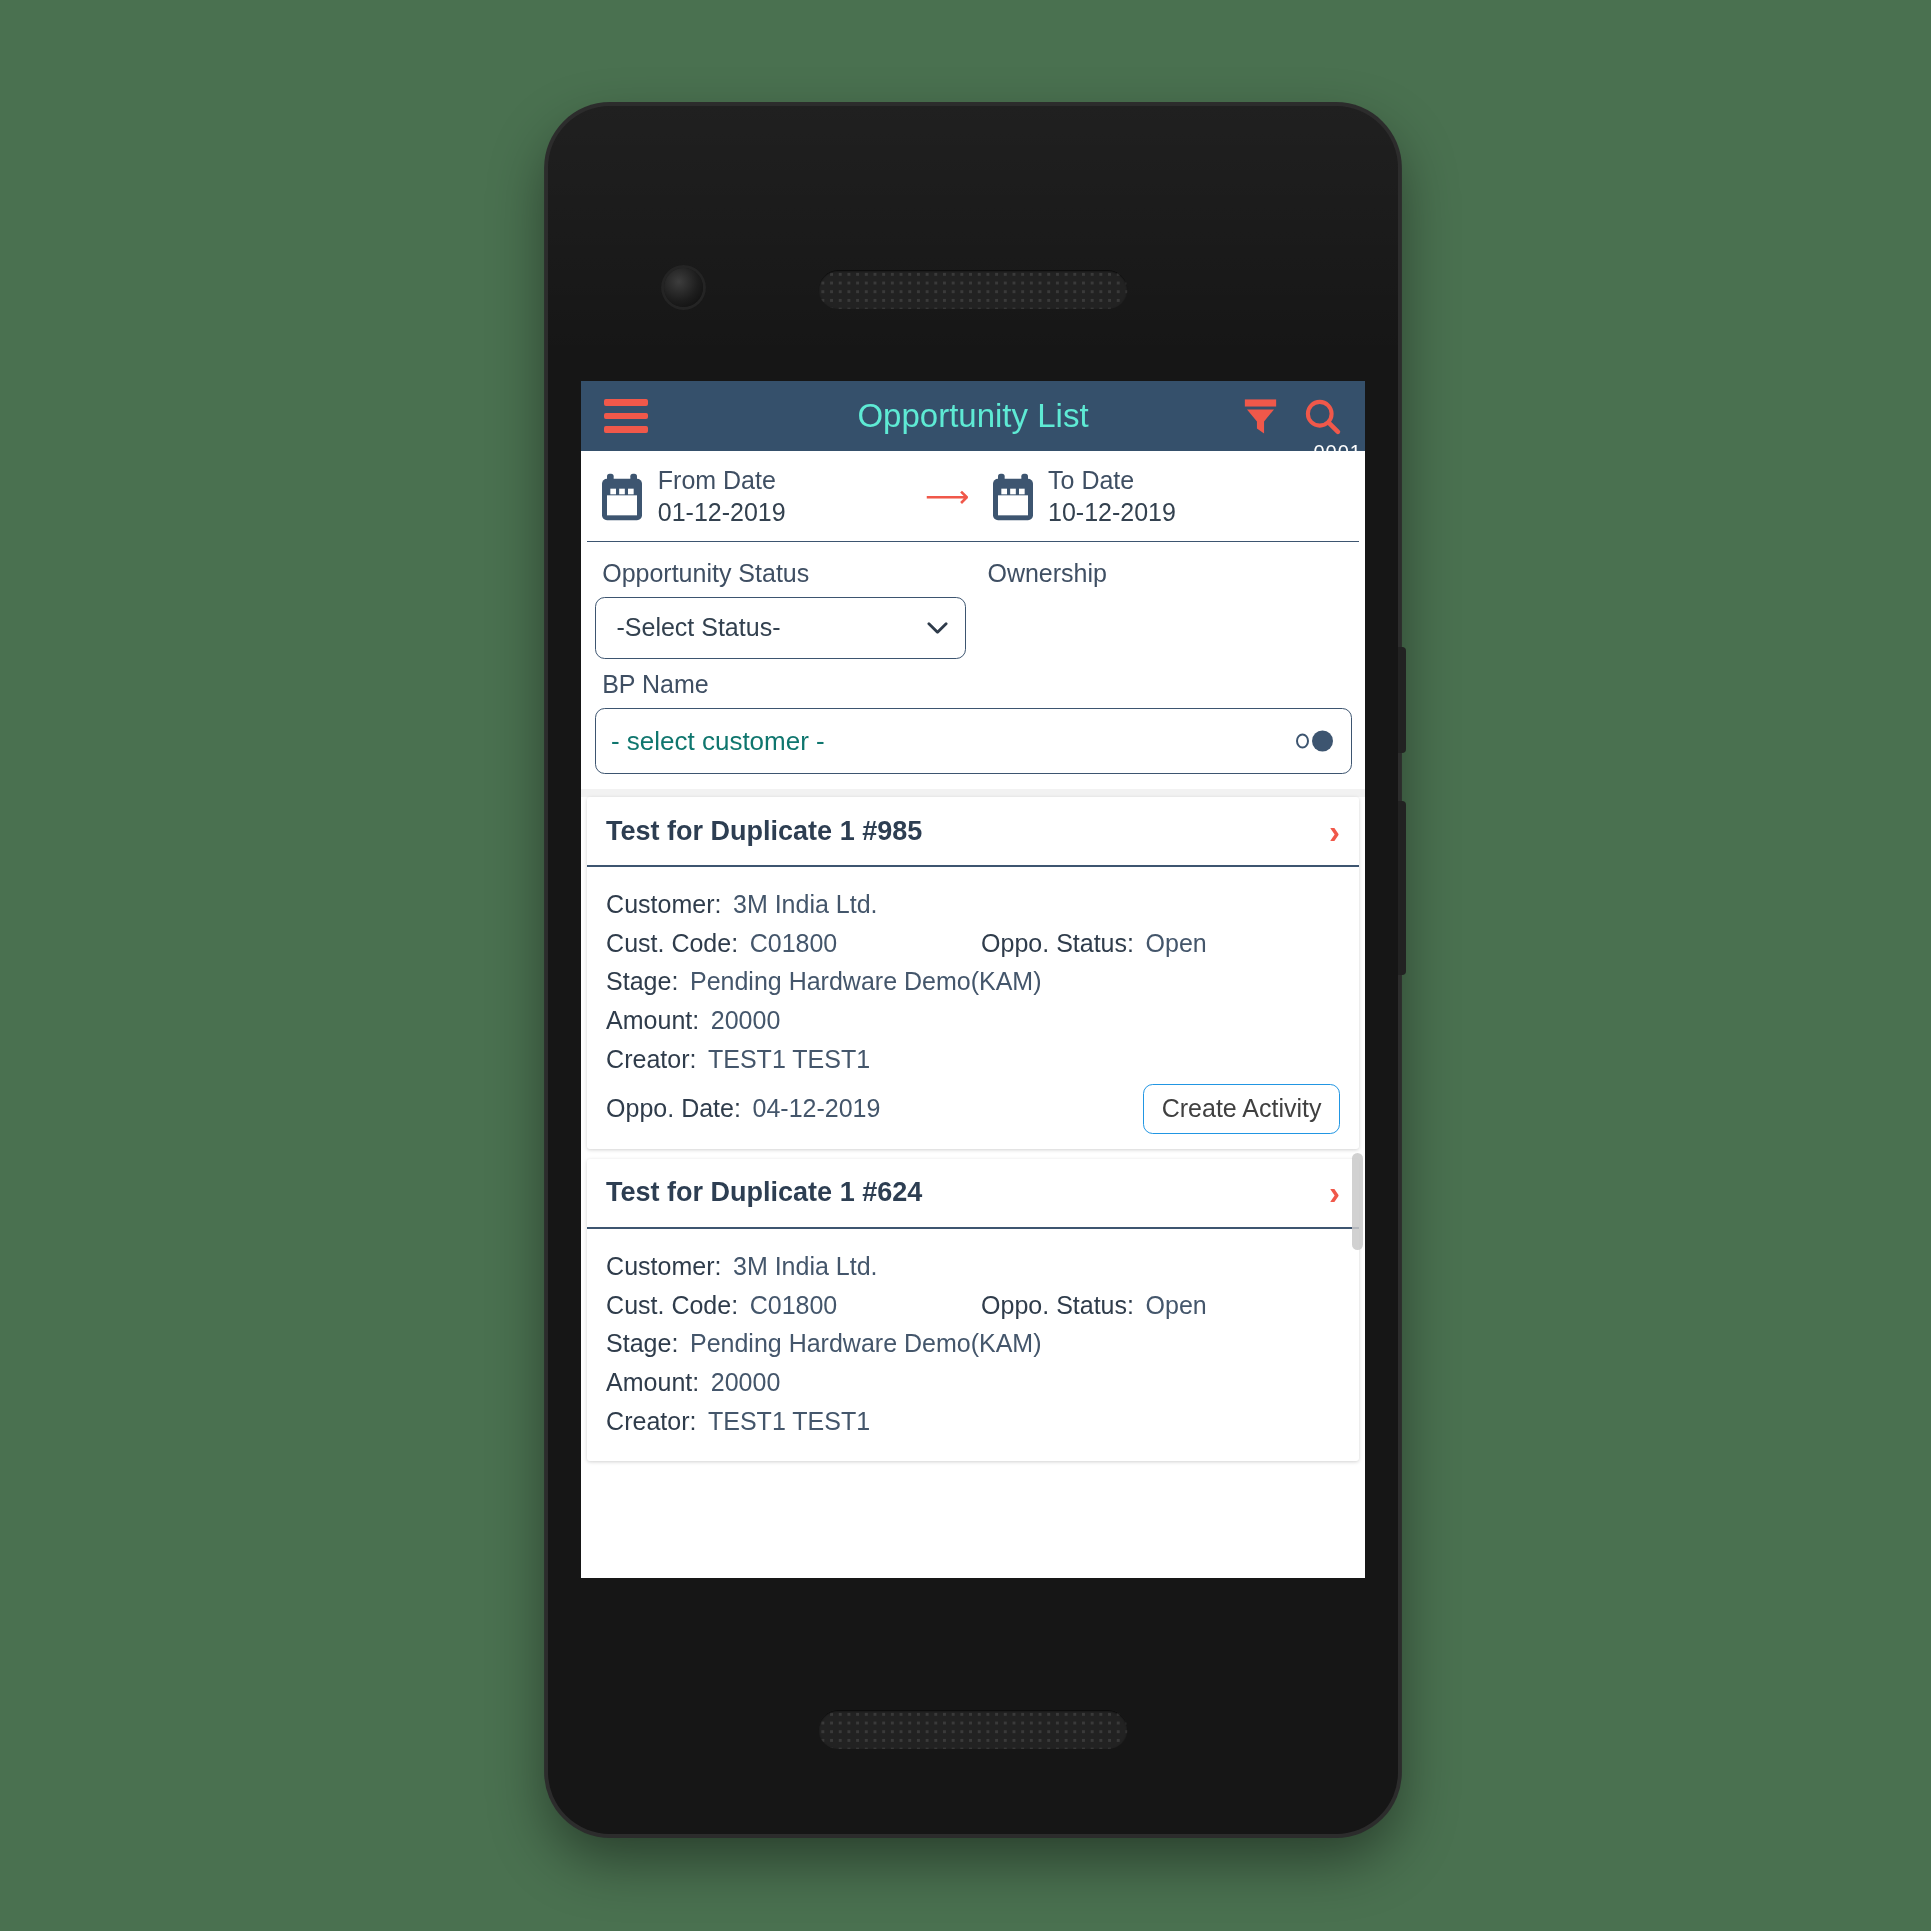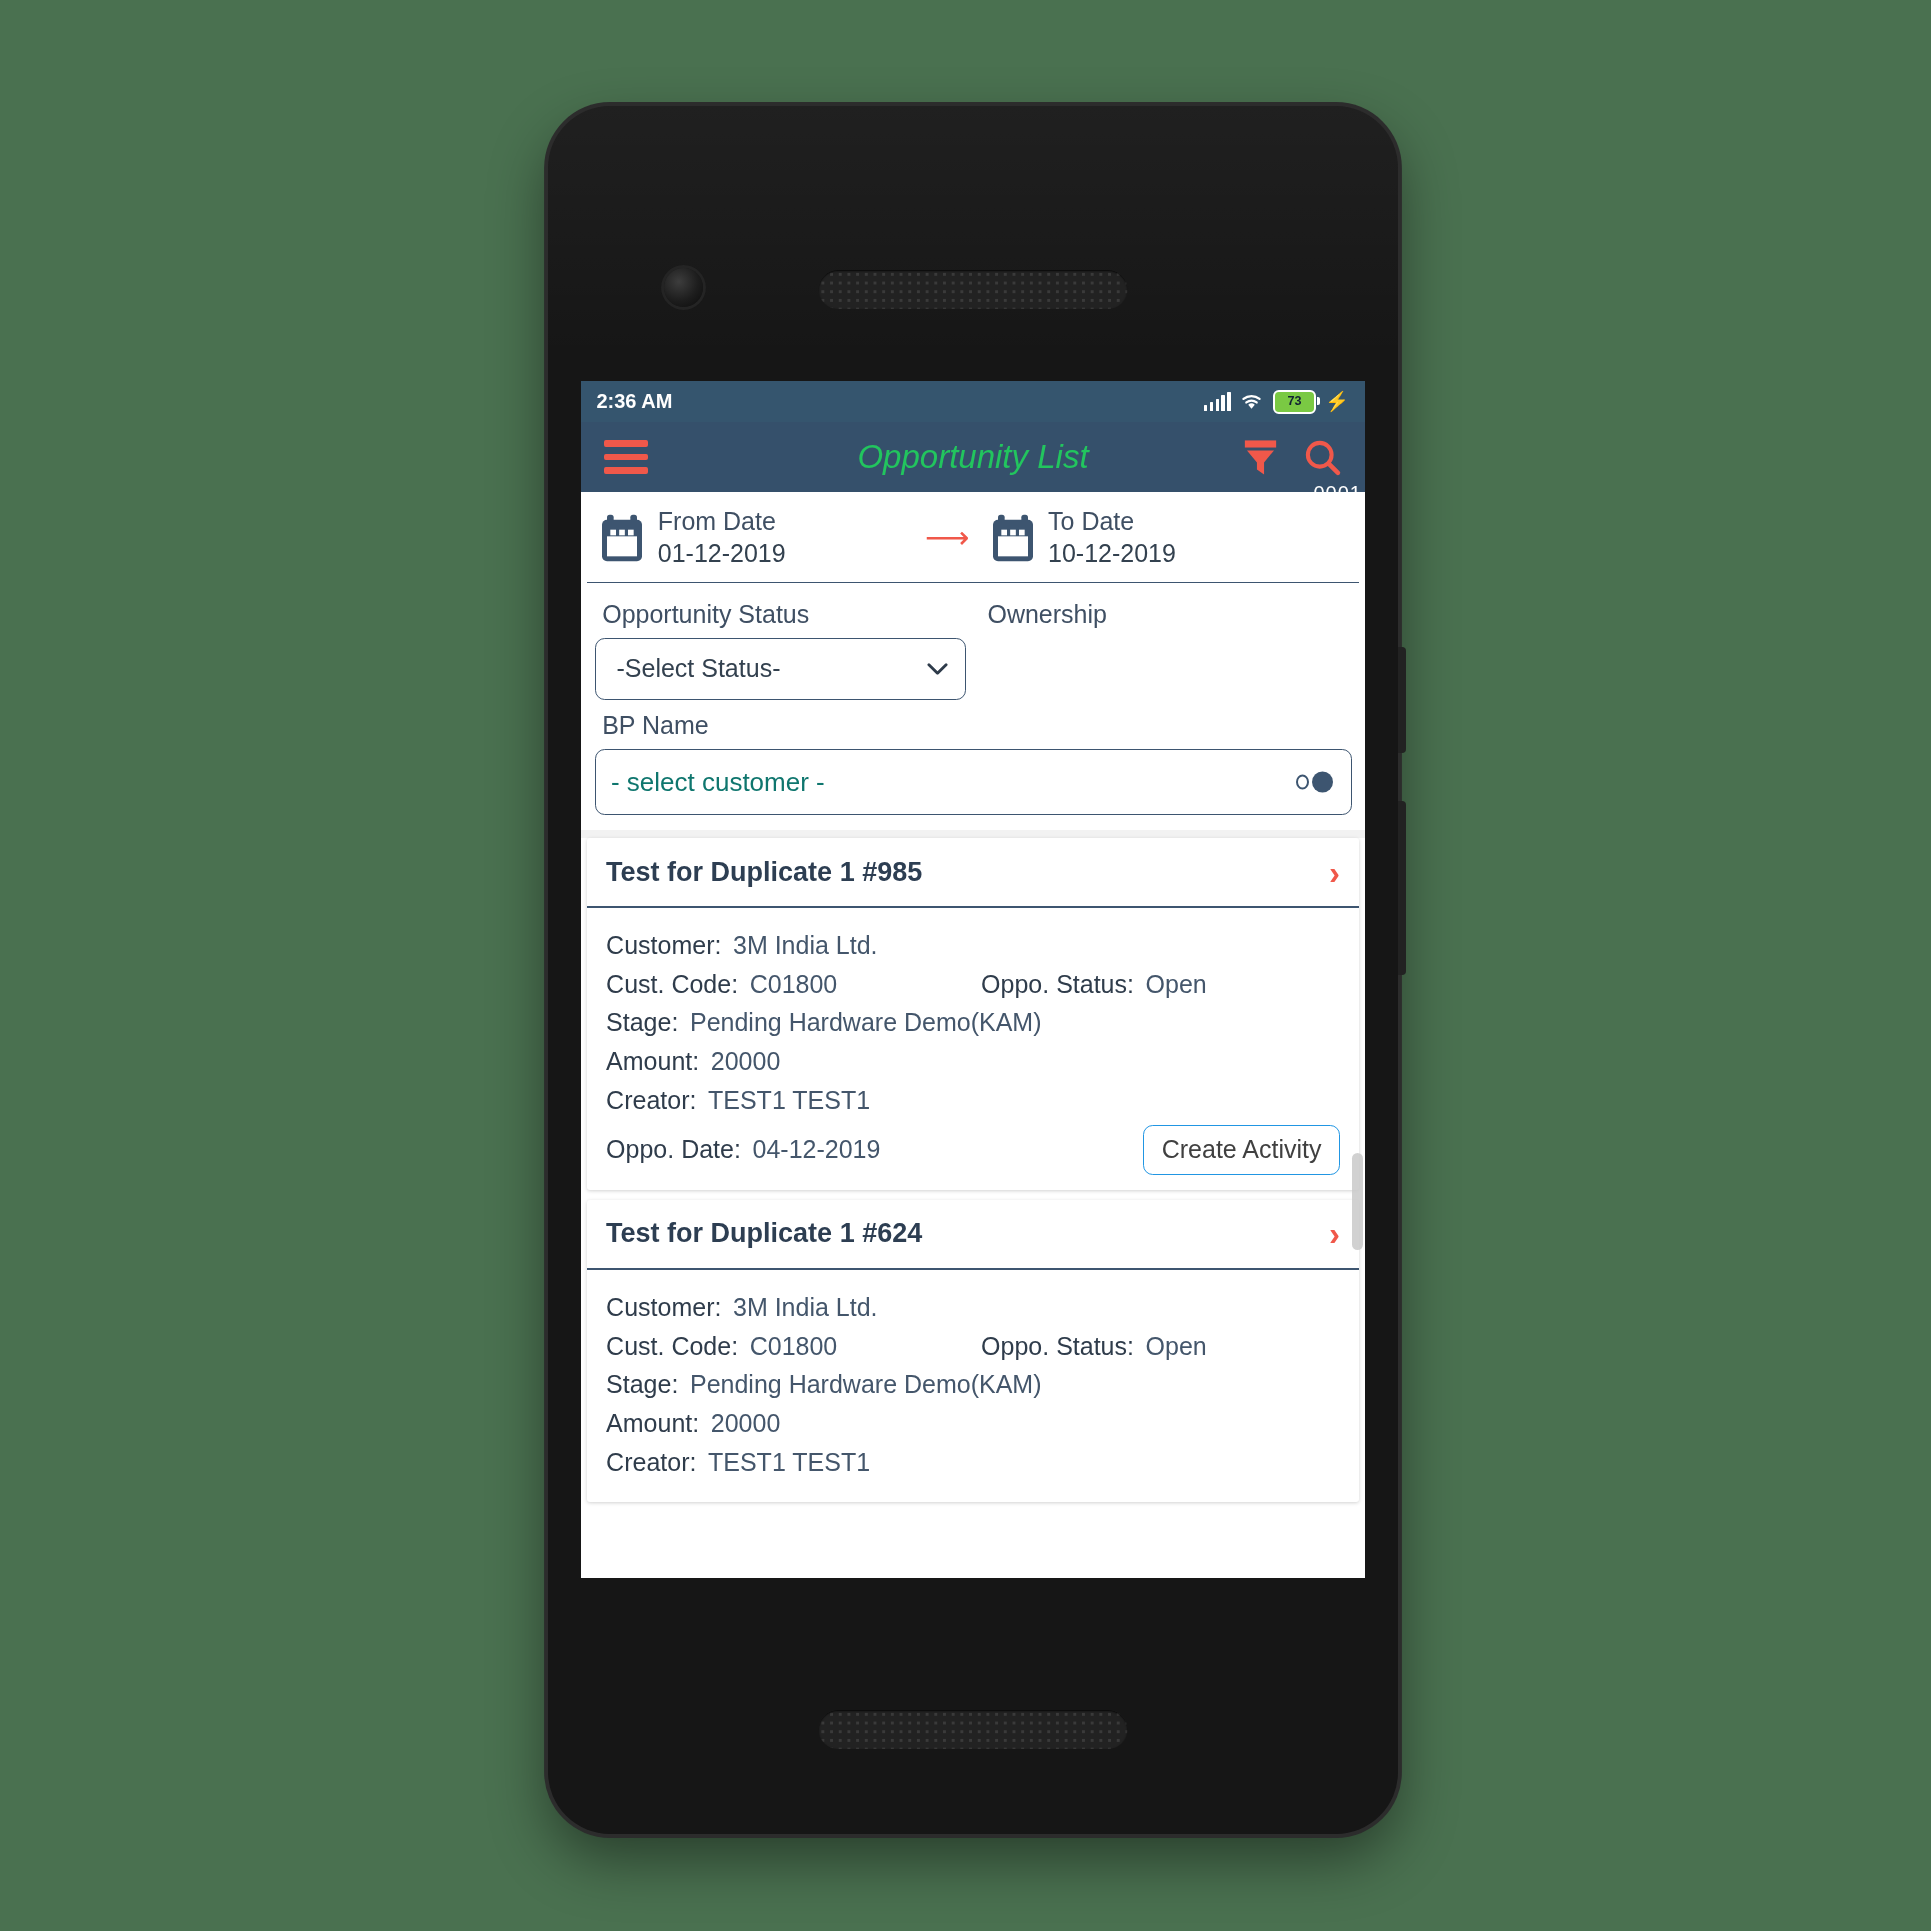--- a/index.html
+++ b/index.html
@@ -75,21 +75,21 @@
 
   
   .appbar{
     height:70px;background:#35506b;position:relative;
     display:flex;align-items:center;padding:0 23px;
   }
   .hamburger{width:44px;cursor:pointer;}
   .hamburger b{display:block;height:6.8px;background:#f0584a;border-radius:1.9px;margin:6.8px 0;}
   .appbar-title{
     position:absolute;left:0;right:0;text-align:center;
-    color:#22c55e;font-size:33px;font-weight:400;pointer-events:none;font-style:italic;
+    color:#5eead4;font-size:33px;font-weight:400;pointer-events:none;
   }
   .appbar-actions{margin-left:auto;display:flex;align-items:center;gap:25px;position:relative;z-index:2;}
   .icon-funnel{width:35px;height:37px;cursor:pointer;}
   .icon-search{width:39px;height:39px;cursor:pointer;}
   .badge-code{
     position:absolute;right:3px;top:60px;color:#fff;font-size:20px;letter-spacing:1px;z-index:3;
   }
 
   
   .panel{background:#fff;padding:0 0 15px 0;border-bottom:8.7px solid #f2f2f2;}
@@ -164,41 +164,20 @@
   <div class="phone">
     <div class="phone-glare"></div>
     <div class="camera"></div>
     <div class="grille top"></div>
     <div class="grille bottom"></div>
     <div class="btn-side btn-power"></div>
     <div class="btn-side btn-vol"></div>
 
     <div class="screen">
 
-      <div class="statusbar">
-        <div>2:36 AM</div>
-        <div class="status-right">
-          <span class="sig">
-              <i></i>
-              <i></i>
-              <i></i>
-              <i></i>
-              <i></i>
-            </span>
-          <svg width="23" height="18.3" viewBox="0 0 24 19">
-            <path d="M12 17.5l-3.4-4.3a5.4 5.4 0 016.8 0z" fill="#fff"></path>
-            <path d="M3.6 7.2a13.4 13.4 0 0116.8 0" stroke="#fff" stroke-width="2.3" fill="none" stroke-linecap="round"></path>
-            <path d="M6.6 10.9a9 9 0 0110.8 0" stroke="#fff" stroke-width="2.3" fill="none" stroke-linecap="round"></path>
-          </svg>
-          <span class="battery">
-            <span>73</span>
-          </span>
-          <span class="bolt">⚡</span>
-        </div>
-      </div>
 
       <div class="appbar">
         <div class="hamburger">
             <b></b>
             <b></b>
             <b></b>
           </div>
         <div class="appbar-title">Opportunity List</div>
         <div class="appbar-actions">
           <svg class="icon-funnel" viewBox="0 0 24 26">

